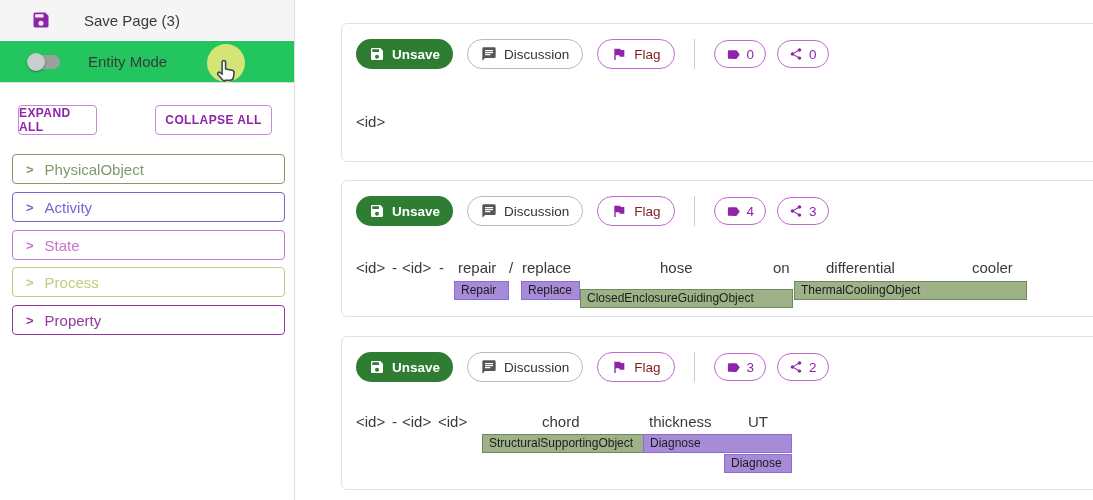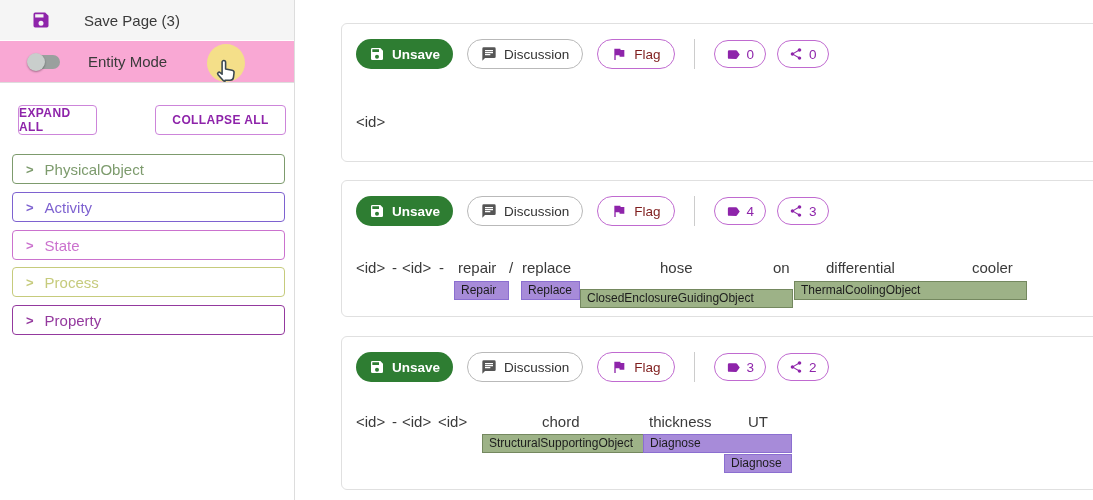--- a/index.html
+++ b/index.html
@@ -4,31 +4,31 @@
 <style>
   * { margin:0; padding:0; box-sizing:border-box; }
   body { background:#fff; font-family:"Liberation Sans", sans-serif; }
   .stage { position:relative; width:1093px; height:500px; overflow:hidden; background:#fff; }
 
   
   .sidebar { position:absolute; left:0; top:0; width:295px; height:500px; background:#fff; border-right:1px solid #ddd; }
   .row-save { position:absolute; left:0; top:0; width:100%; height:40px; background:#f5f5f5; display:flex; align-items:center; cursor:pointer; }
   .row-save svg { margin-left:31px; }
   .row-save .lbl { margin-left:33px; font-size:15px; color:#3a3a3a; }
-  .row-entity { position:absolute; left:0; top:41px; width:100%; height:42px; background:#f9a8d4; border-bottom:1px solid #ddd; display:flex; align-items:center; cursor:pointer; }
+  .row-entity { position:absolute; left:0; top:41px; width:100%; height:42px; background:#22c55e; border-bottom:1px solid #ddd; display:flex; align-items:center; cursor:pointer; }
   .row-entity .lbl { margin-left:27px; font-size:15px; color:#3a3a3a; }
   .toggle { position:relative; width:34px; height:20px; margin-left:27px; }
   .toggle .track { position:absolute; left:3px; top:3px; width:30px; height:14px; border-radius:7px; background:#9aa09e; }
   .toggle .thumb { position:absolute; left:0; top:1px; width:18px; height:18px; border-radius:50%; background:#c9cecc; box-shadow:0 1px 2px rgba(0,0,0,.35); }
 
   .btn-outline { position:absolute; height:30px; border:1px solid #cd85da; border-radius:4px; background:#fff;
     color:var(--accent-purple); font-weight:700; font-size:12px; letter-spacing:.4px;
     display:flex; align-items:center; justify-content:center; cursor:pointer; }
   .btn-expand { left:18px; top:105px; width:79px; }
-  .btn-collapse { left:155px; top:105px; width:131px; }
+  .btn-collapse { left:155px; top:105px; width:117px; }
 
   .cat { position:absolute; left:12px; width:273px; height:30px; border:1px solid; border-radius:4px; background:#fff;
     display:flex; align-items:center; font-size:15px; cursor:pointer; }
   .cat .chev { margin-left:13px; font-size:13px; font-weight:700; }
   .cat .clabel { margin-left:11px;text-align:right; }
   .cat0 { top:154px; } .cat1 { top:192px; } .cat2 { top:230px; } .cat3 { top:267px; } .cat4 { top:305px; }
 
   
   .card { position:absolute; left:341px; width:769px; background:#fff; border:1px solid #e0e0e0; border-radius:6px; }
   .card0 { top:23px;  height:139px; }

